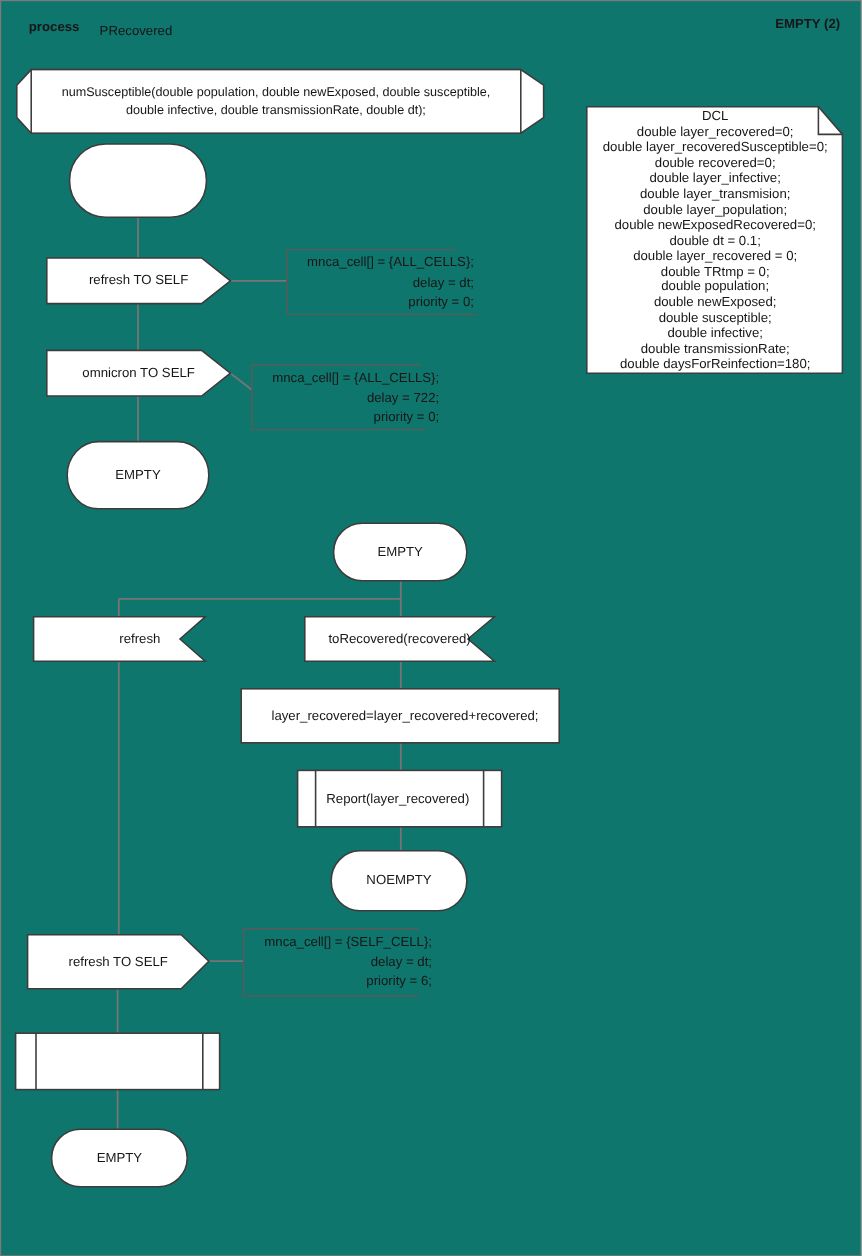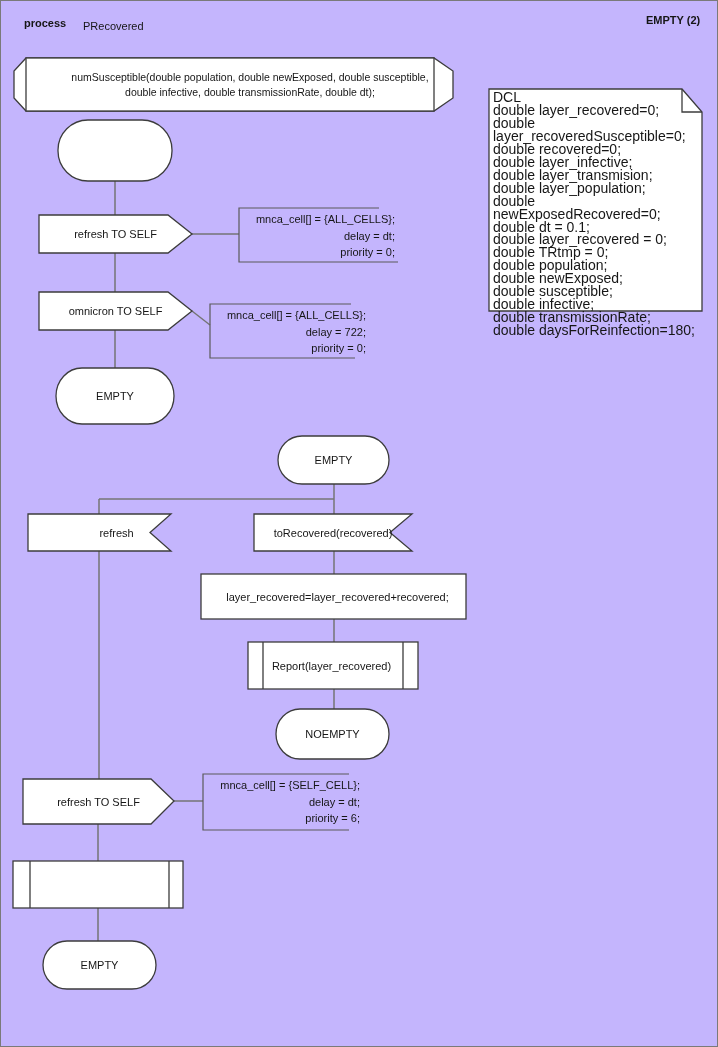--- a/index.html
+++ b/index.html
@@ -1,39 +1,39 @@
 <!DOCTYPE html>
 <html><head>
 <meta charset="utf-8">
 <style>
   html,body{margin:0;padding:0;background:#e9e9e9;}
   #page{
     position:relative;
     width:718px;height:1047px;
-    background:#c4b5fd;
+    background:#0f766e;
     border:1px solid #7a7a7a;
     box-sizing:border-box;
     font-family:"Liberation Sans", "DejaVu Sans", sans-serif;
     color:#161616;
     overflow:hidden;
   }
   svg{position:absolute;left:0;top:0;}
   .lbl{
     position:absolute;
     display:flex;align-items:center;justify-content:center;
     text-align:center;
     font-size:11px;line-height:14px;
     white-space:pre-line;
     pointer-events:none;
   }
   .note-text{
     position:absolute;
-    font-size:14px;line-height:12.95px;
+    font-size:11px;line-height:12.95px;
     white-space:pre-line;
-    text-align:left;
+    text-align:center;
   }
   .comment-text{
     position:absolute;
     font-size:11px;line-height:16.6px;
     white-space:pre-line;
     text-align:right;
   }
   .sig-text{
     position:absolute;
     display:flex;align-items:center;justify-content:center;
@@ -108,21 +108,21 @@
       <path d="M378 207 H238 V261 H397"></path>
       <path d="M350 303 H209 V357 H354"></path>
       <path d="M348 773 H202 V829 H348"></path>
     </g>
   </svg>
 
   <div class="hdr bold" style="left:23px;top:16px;">process</div>
   <div class="hdr" style="left:82px;top:19px;">PRecovered</div>
   <div class="hdr bold" style="left:645px;top:13px;">EMPTY (2)</div>
 
-  <div class="sig-text" style="left:25px;top:57px;width:408px;height:53px;margin-left:20px;">numSusceptible(double population, double newExposed, double susceptible,
+  <div class="sig-text" style="left:25px;top:57px;width:408px;height:53px;">numSusceptible(double population, double newExposed, double susceptible,
 double infective, double transmissionRate, double dt);</div>
 
   <div class="note-text" style="left:492px;top:90px;width:206px;">DCL
 double layer_recovered=0;
 double layer_recoveredSusceptible=0;
 double recovered=0;
 double layer_infective;
 double layer_transmision;
 double layer_population;
 double newExposedRecovered=0;

